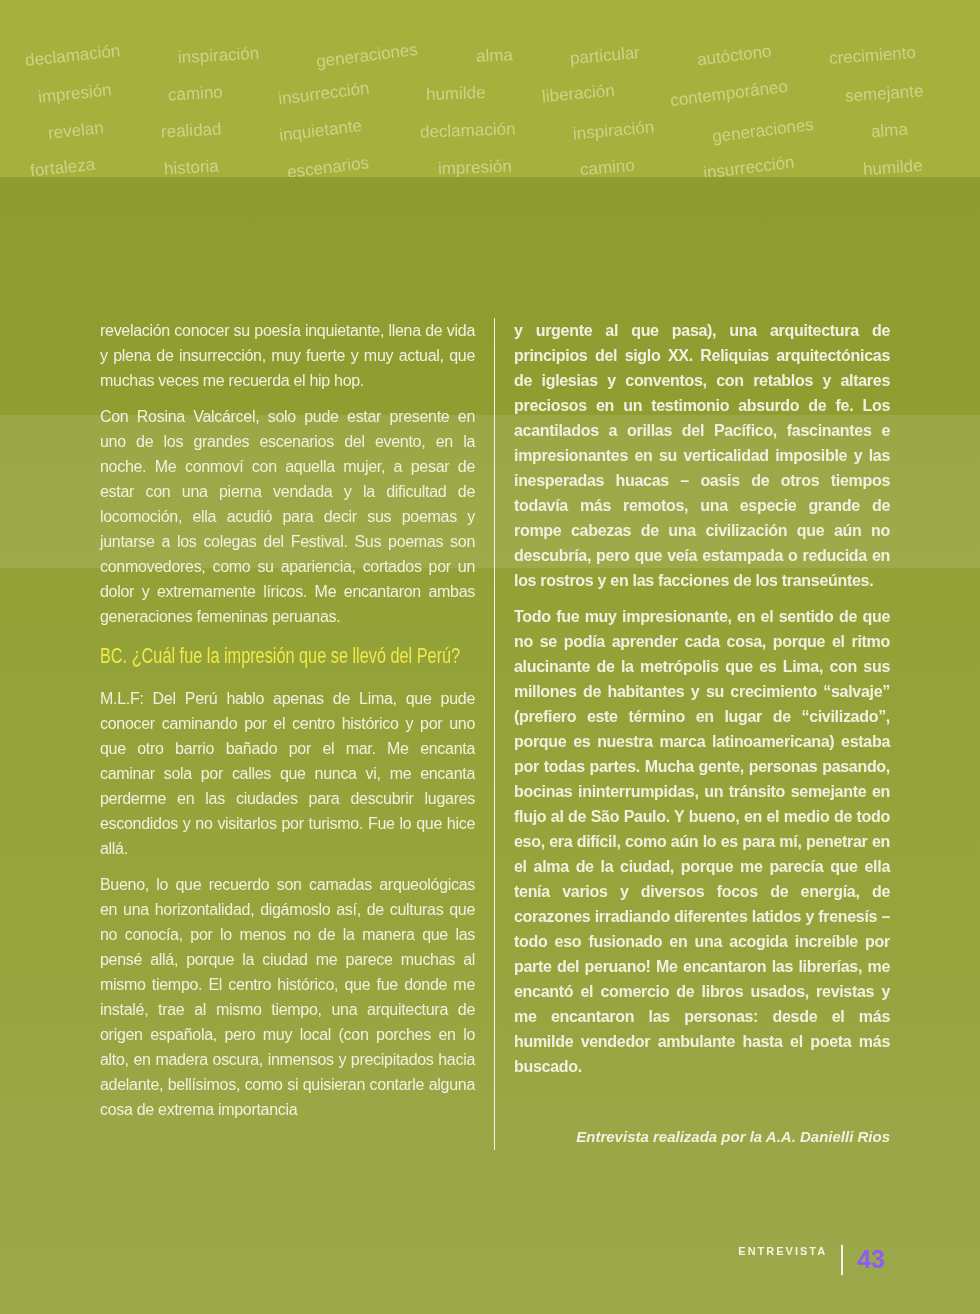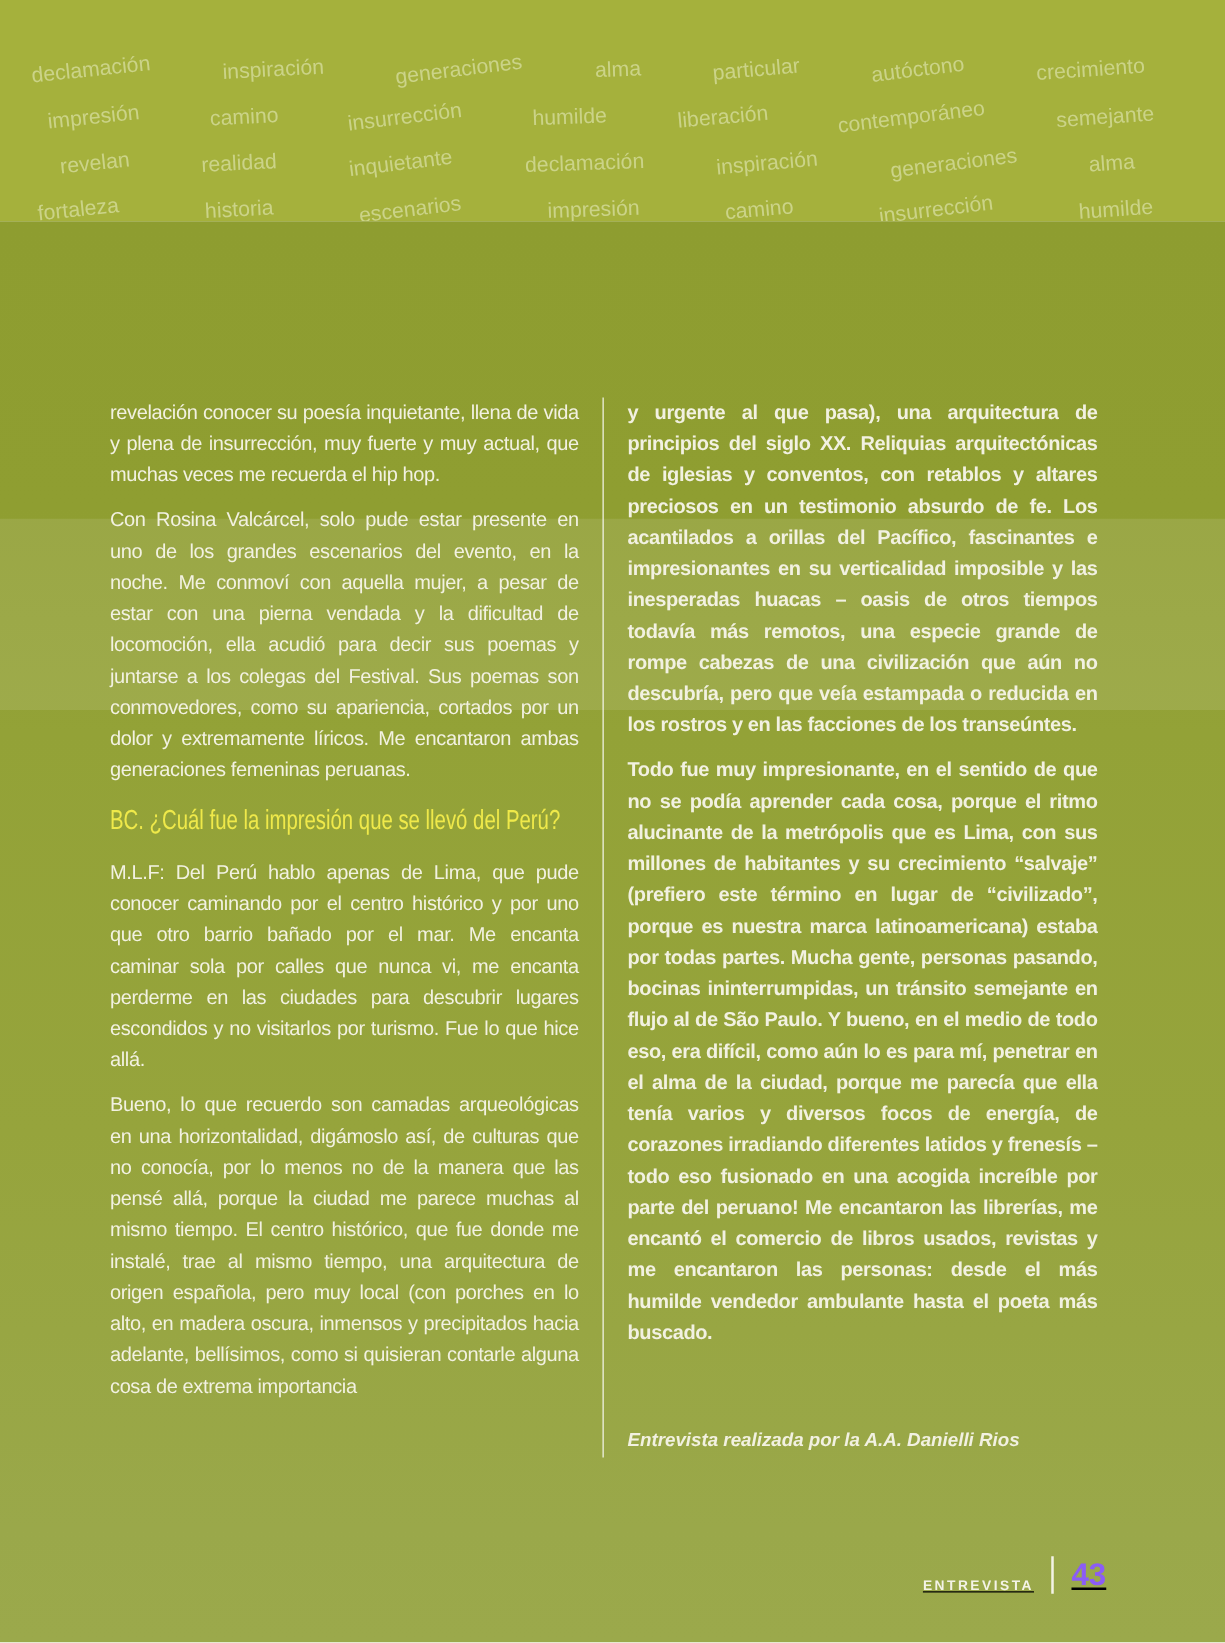--- a/index.html
+++ b/index.html
@@ -47,21 +47,21 @@
       #9aa84a 92%, #9ba94b 100%);
   }
   .highlight-band {
     position:absolute; top:415px; left:0;
     width:980px; height:153px;
     background:rgba(255,255,255,0.10);
     pointer-events:none;
   }
   
   .content {
-    position:absolute; top:318px; left:88px;
+    position:absolute; top:318px; left:100px;
     display:flex; align-items:stretch;
     width:790px;
   }
   .col-left  { width:375px; }
   .col-right { width:376px;font-weight:bold; }
   .divider   { width:1px; margin:0 19px; background:rgba(255,255,255,0.88); }
   .content p {
     font-size:16px; line-height:25px;
     letter-spacing:-0.3px;
     color:#f2f1e1;
@@ -72,29 +72,30 @@
   .question {
     color:#efe94a;
     font-size:22px; line-height:26px;
     white-space:nowrap;
     transform:scaleX(0.74); transform-origin:left center;
     margin:14px 0 17px 0;
     font-weight:400;
   }
   .lead { font-weight:normal; }
   .attribution {
-    margin-top:60px;
+    margin-top:44px;
+    text-align:right;
     font-style:italic;
     font-size:15px; line-height:27px;
     color:#f2f1e1;
   }
   
   .footer {
     position:absolute; top:1245px; right:95px;
-    display:flex; align-items:flex-end;text-decoration:underline;
+    display:flex; align-items:flex-start;
   }
   .footer-label {
     font-size:11px; letter-spacing:2px;
     color:#f4f3e6; font-weight:bold;
   }
   .footer-bar {
     width:2px; height:30px;
     background:#f4f3e6;
     margin:0 14px;
   }

